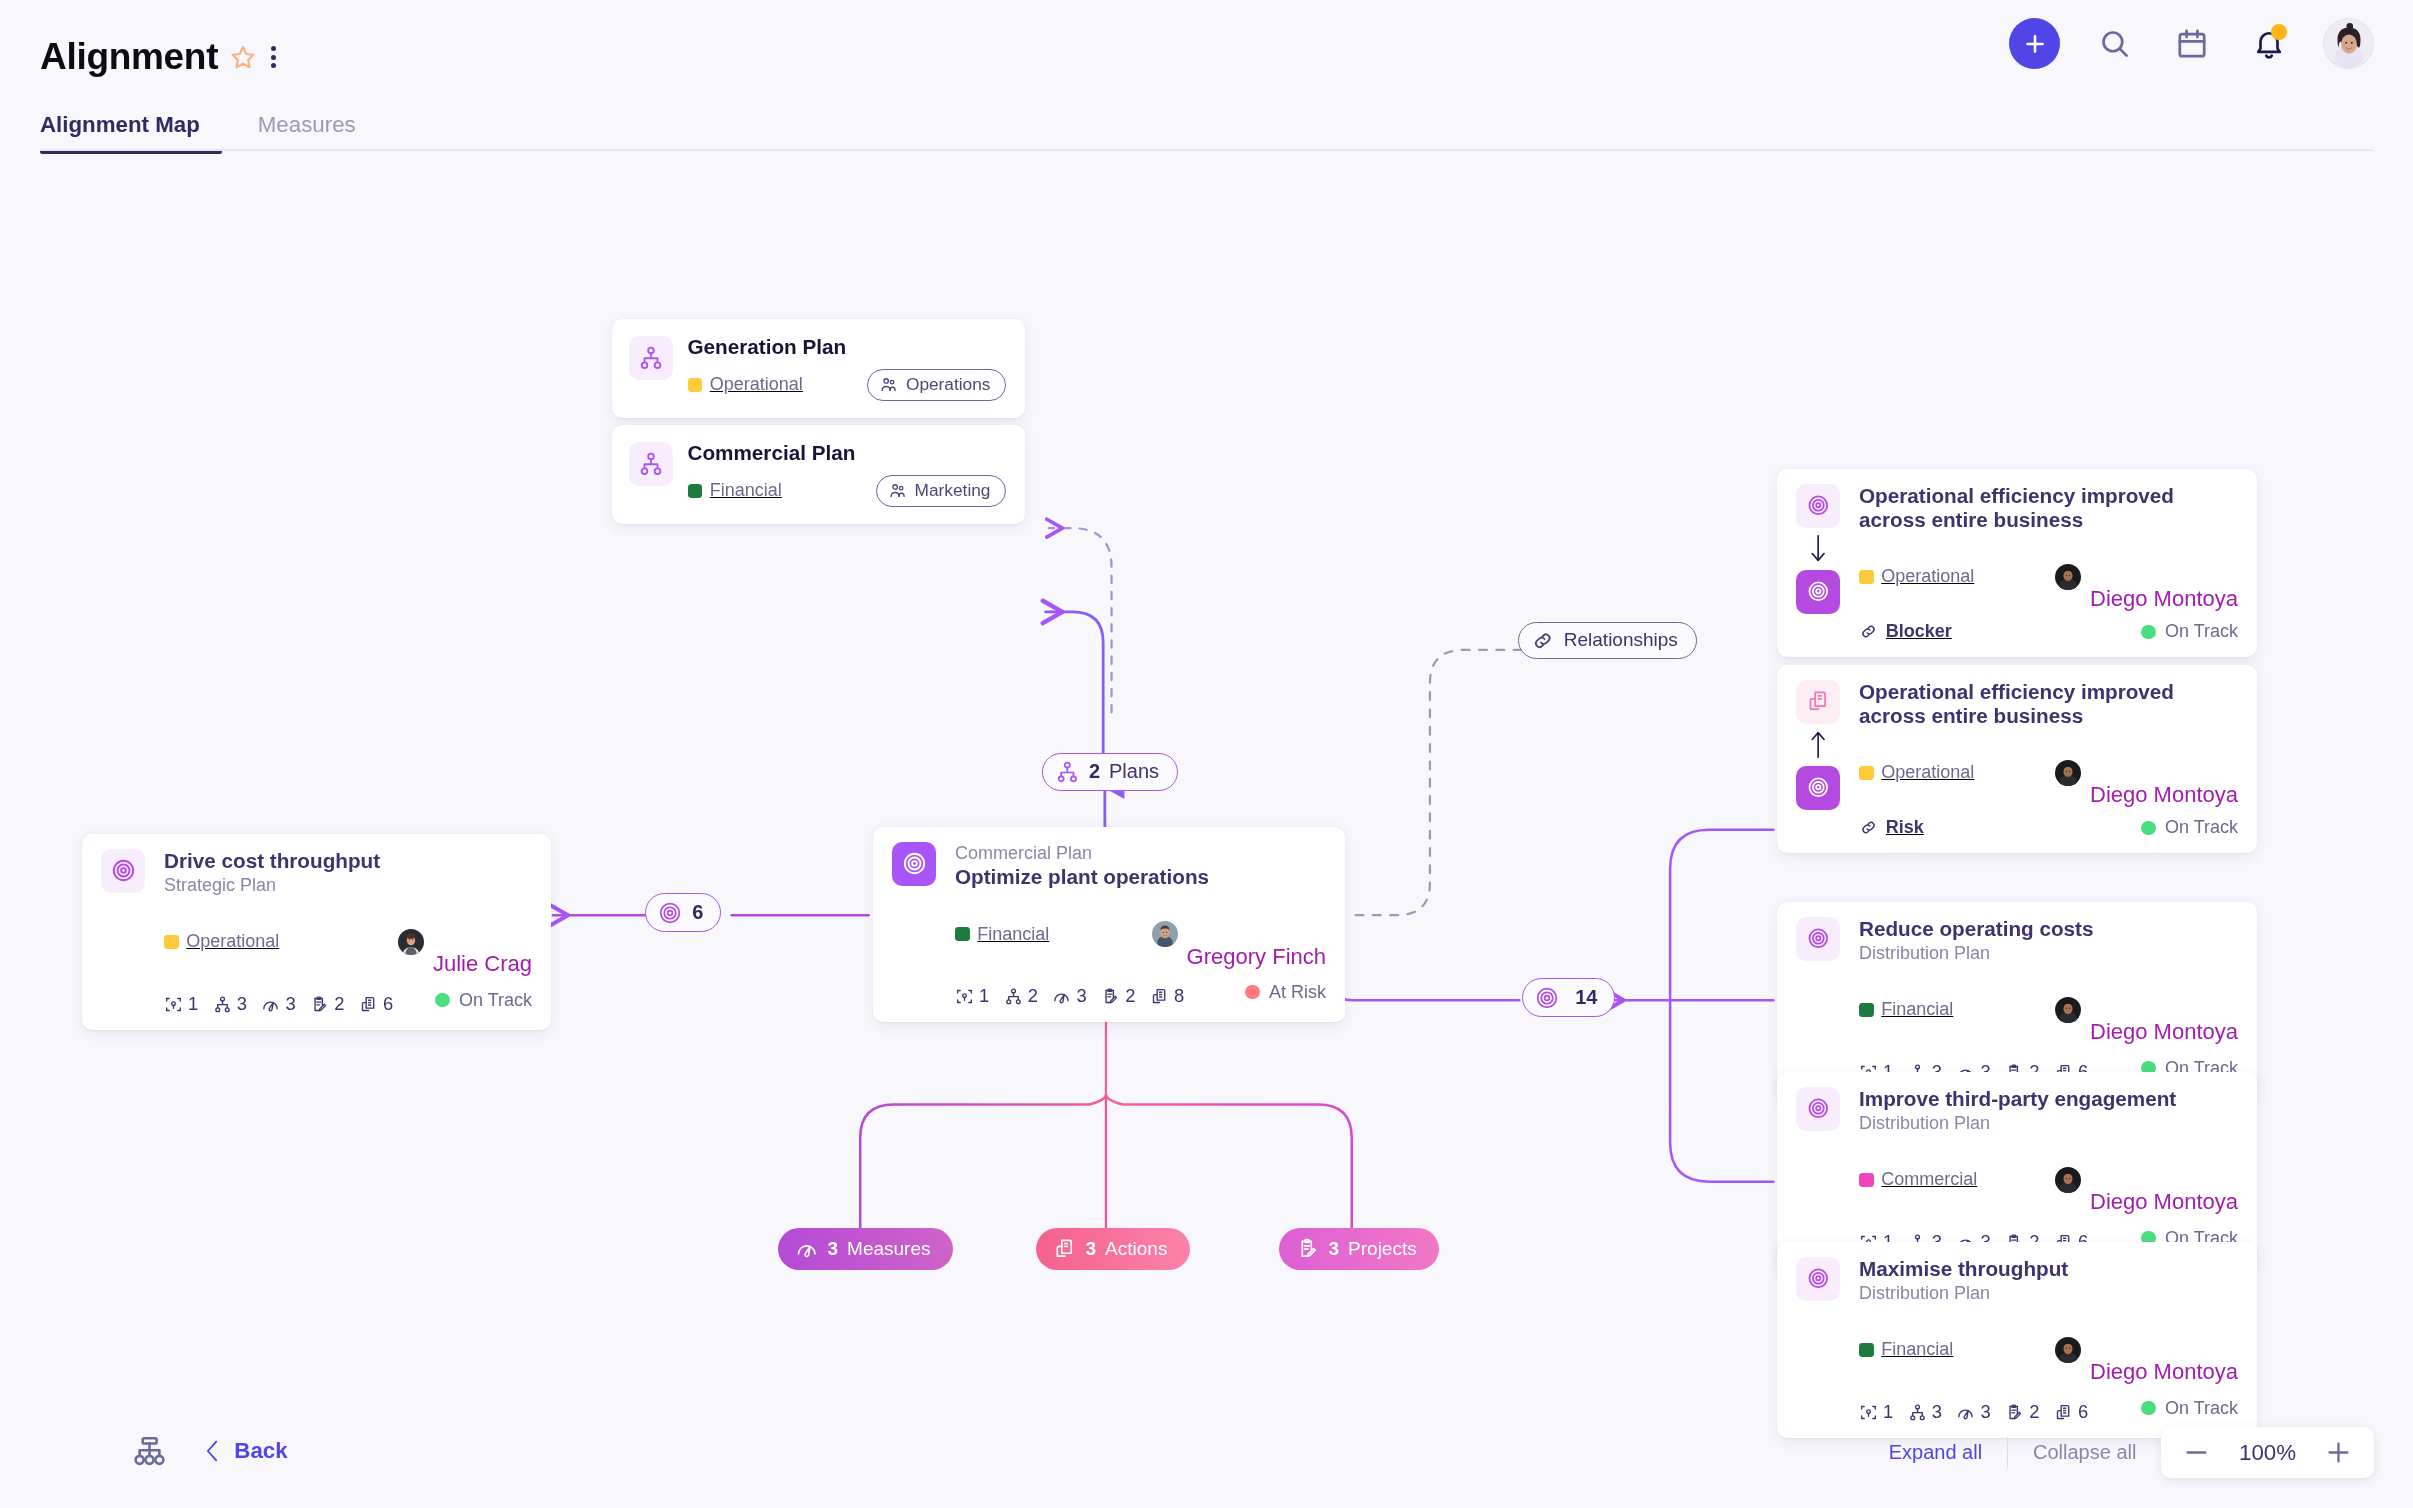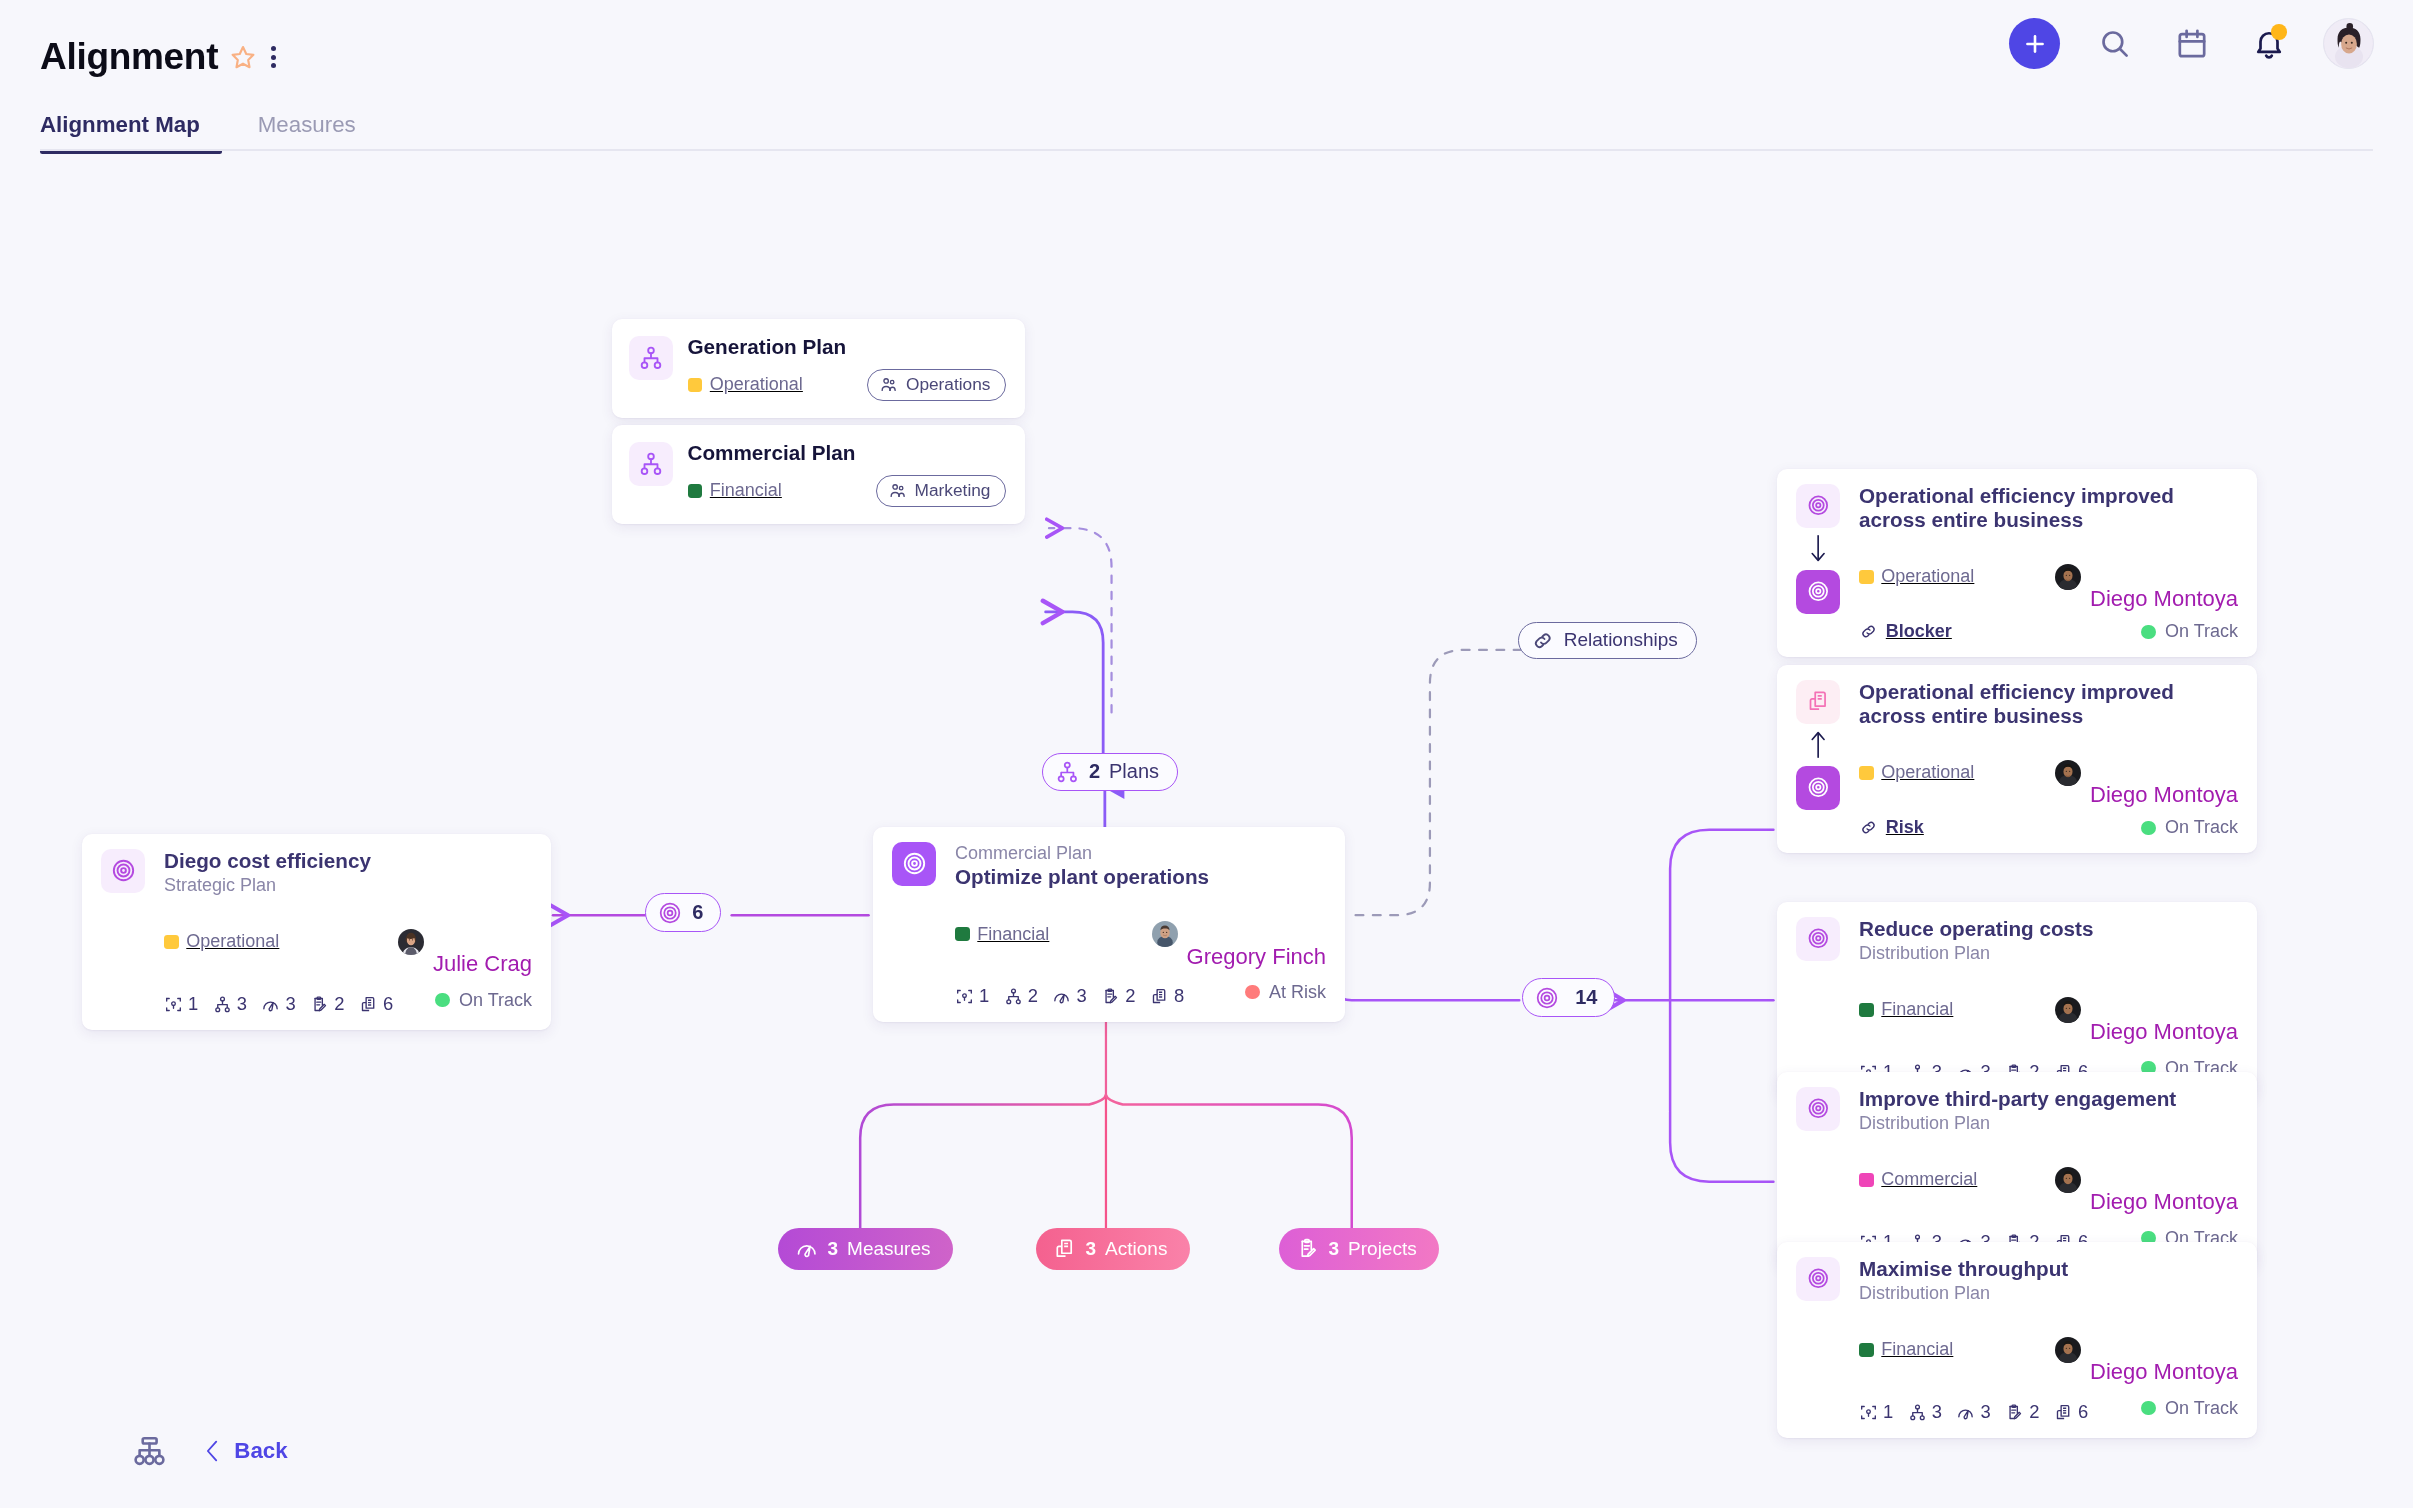--- a/index.html
+++ b/index.html
@@ -390,21 +390,21 @@
     <div class="card" style="left:82px; top:683px; width:469px;">
       <div class="card-inner">
         <div class="tile lilac">
           <svg width="27" height="27" viewBox="0 0 24 24" fill="none" stroke="#b44ae0" stroke-width="1.7">
             <circle cx="12" cy="12" r="8.6"></circle>
               <circle cx="12" cy="12" r="5.3"></circle>
               <circle cx="12" cy="12" r="2.1"></circle>
           </svg>
         </div>
         <div class="card-body">
-          <div class="card-title">Diego cost efficiency</div>
+          <div class="card-title">Drive cost throughput</div>
           <div class="card-subtitle">Strategic Plan</div>
           <div class="meta-row">
             <div class="meta-left">
               <span class="sq" style="background:#ffc93c"></span>
               <span class="meta-label">Operational</span>
             </div>
             <div class="meta-right">
               <div class="avatar-sm">
                 <svg width="26" height="26" viewBox="0 0 40 40">
                   <rect width="40" height="40" fill="#2b2b33"></rect>
@@ -932,16 +932,35 @@
         </svg>
       </div>
       <div class="back-link">
         <svg width="19" height="26" viewBox="0 0 20 28" fill="none" stroke="#4f46e5" stroke-width="2" stroke-linecap="round" stroke-linejoin="round">
           <polyline points="14,4 5,14 14,24"></polyline>
         </svg>
         <span>Back</span>
       </div>
     </div>
 
+    <div class="footer-right">
+      <span class="link-expand">Expand all</span>
+      <span class="vdiv"></span>
+      <span class="link-collapse">Collapse all</span>
+      <div class="zoom-box">
+        <div class="zoom-btn">
+          <svg width="29" height="29" viewBox="0 0 24 24" stroke="#6b6a9e" stroke-width="1.9" stroke-linecap="round">
+            <line x1="4.6" y1="12" x2="19.4" y2="12"></line>
+          </svg>
+        </div>
+        <span class="zoom-val">100%</span>
+        <div class="zoom-btn">
+          <svg width="29" height="29" viewBox="0 0 24 24" stroke="#6b6a9e" stroke-width="1.9" stroke-linecap="round">
+            <line x1="12" y1="4.6" x2="12" y2="19.4"></line>
+              <line x1="4.6" y1="12" x2="19.4" y2="12"></line>
+          </svg>
+        </div>
+      </div>
+    </div>
   </div>
 
 </div>
 
 
 </body></html>

